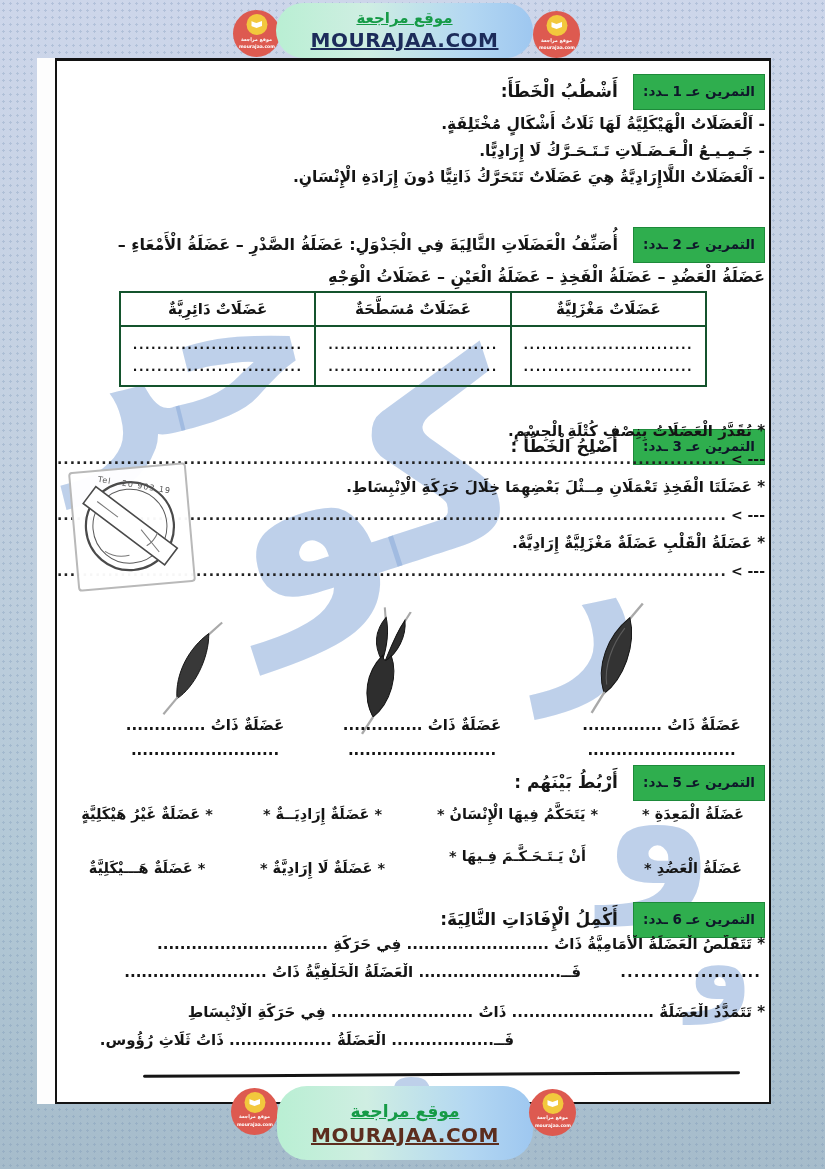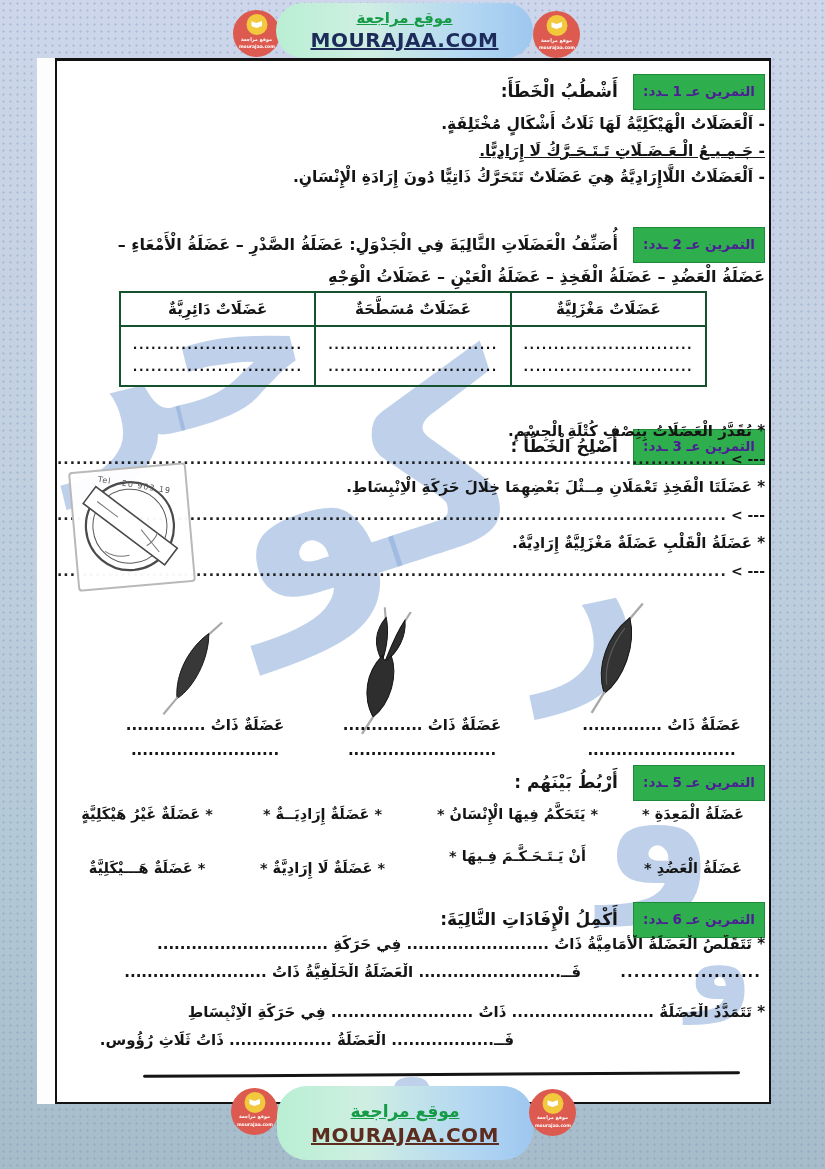--- a/index.html
+++ b/index.html
@@ -14,21 +14,21 @@
   .sheet{
     position:absolute;left:55px;top:58px;width:712px;height:1041px;
     background:#ffffff;border:2px solid #121212;border-top-width:3px;
     direction:rtl;color:#151515;overflow:hidden;
   }
   
   .wm{position:absolute;z-index:0;color:rgba(137,170,216,.55);font-weight:700;pointer-events:none;line-height:1;}
   
   .exh{position:absolute;right:4px;left:30px;text-align:right;z-index:2;line-height:27px;}
   .badge{
-    display:inline-block;background:#2fae4e;color:#4c1d95;font-weight:700;
+    display:inline-block;background:#2fae4e;color:#0f172a;font-weight:700;
     font-size:13.5px;padding:3px 9px 4px 9px;margin-left:10px;vertical-align:middle;
     border:1px solid #1d8a3a;
   }
   .exh .title{font-weight:700;font-size:17px;}
   .lines{position:absolute;z-index:2;}
   .line{white-space:nowrap;overflow:hidden;text-align:right;font-weight:700;font-size:15.5px;}
   
   .arrow-line{display:flex;direction:ltr;align-items:baseline;overflow:hidden;white-space:nowrap;font-weight:700;font-size:14px;letter-spacing:1px;}
   .arrow-line .fill{flex:1 1 auto;overflow:hidden;color:#222;}
   .arrow-line .head{flex:0 0 auto;padding-left:5px;letter-spacing:0;}
@@ -92,21 +92,21 @@
   <div class="wm" style="left:545px;top:670px;font-size:180px;">و</div>
   <div class="wm" style="left:630px;top:850px;font-size:105px;">و</div>
   <div class="wm" style="left:330px;top:975px;font-size:80px;">و</div>
 
   <div class="exh" style="top:13px;">
     <span class="badge">التمرين عـ 1 ـدد:</span>
     <span class="title">أَشْطُبُ الْخَطَأَ:</span>
   </div>
   <div class="lines" style="top:50px;right:4px;left:8px;">
     <div class="line" style="line-height:26.5px;">- اَلْعَضَلَاتُ الْهَيْكَلِيَّةُ لَهَا ثَلَاثُ أَشْكَالٍ مُخْتَلِفَةٍ.</div>
-    <div class="line" style="line-height:26.5px;text-decoration:underline;">- جَـمِـيـعُ الْـعَـضَـلَاتِ تَـتَـحَـرَّكُ لَا إِرَادِيًّا.</div>
+    <div class="line" style="line-height:26.5px;">- جَـمِـيـعُ الْـعَـضَـلَاتِ تَـتَـحَـرَّكُ لَا إِرَادِيًّا.</div>
     <div class="line" style="line-height:26.5px;">- اَلْعَضَلَاتُ اللَّاإِرَادِيَّةُ هِيَ عَضَلَاتٌ تَتَحَرَّكُ ذَاتِيًّا دُونَ إِرَادَةِ الْإِنْسَانِ.</div>
   </div>
 
   <div class="exh" style="top:166px;line-height:27px;">
     <span class="badge">التمرين عـ 2 ـدد:</span>
     <span class="title" style="font-size:16px;">أُصَنِّفُ الْعَضَلَاتِ التَّالِيَةَ فِي الْجَدْوَلِ: عَضَلَةُ الصَّدْرِ – عَضَلَةُ الْأَمْعَاءِ – عَضَلَةُ الْعَضُدِ – عَضَلَةُ الْفَخِذِ – عَضَلَةُ الْعَيْنِ – عَضَلَاتُ الْوَجْهِ</span>
   </div>
   <table class="cls">
     <tbody>
         <tr>

